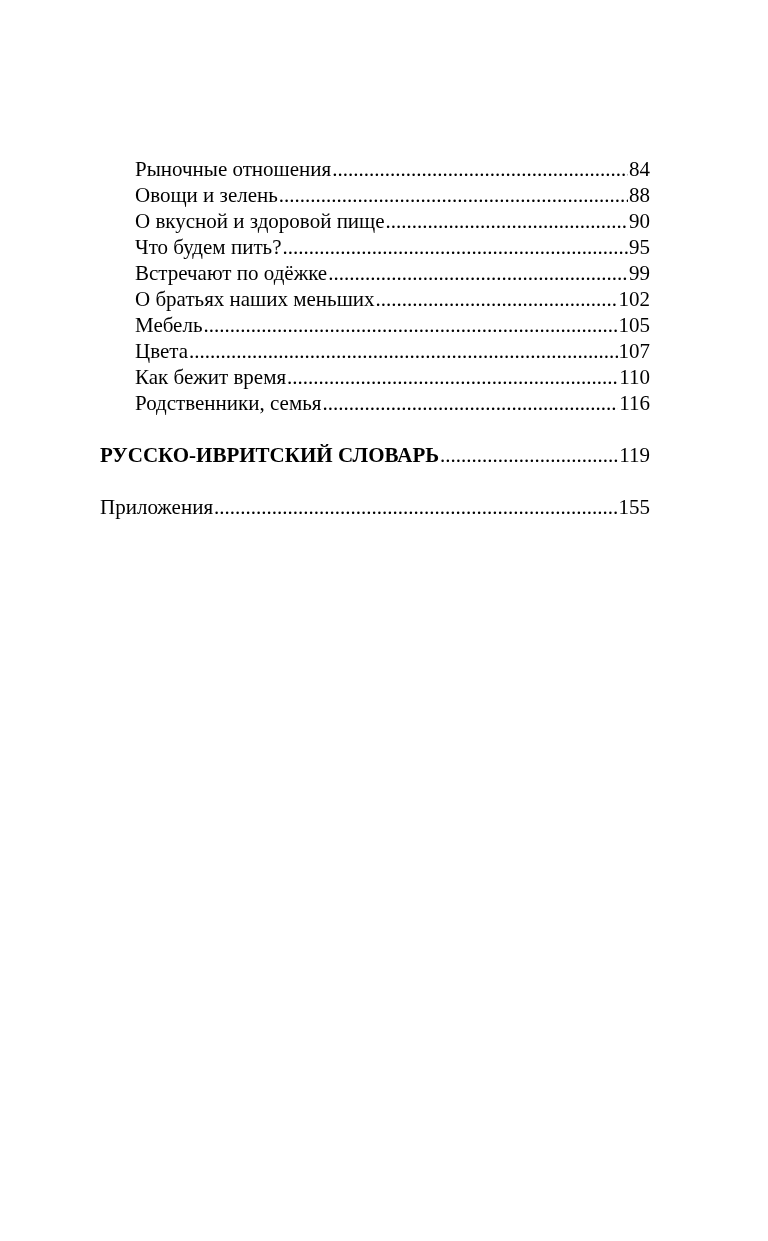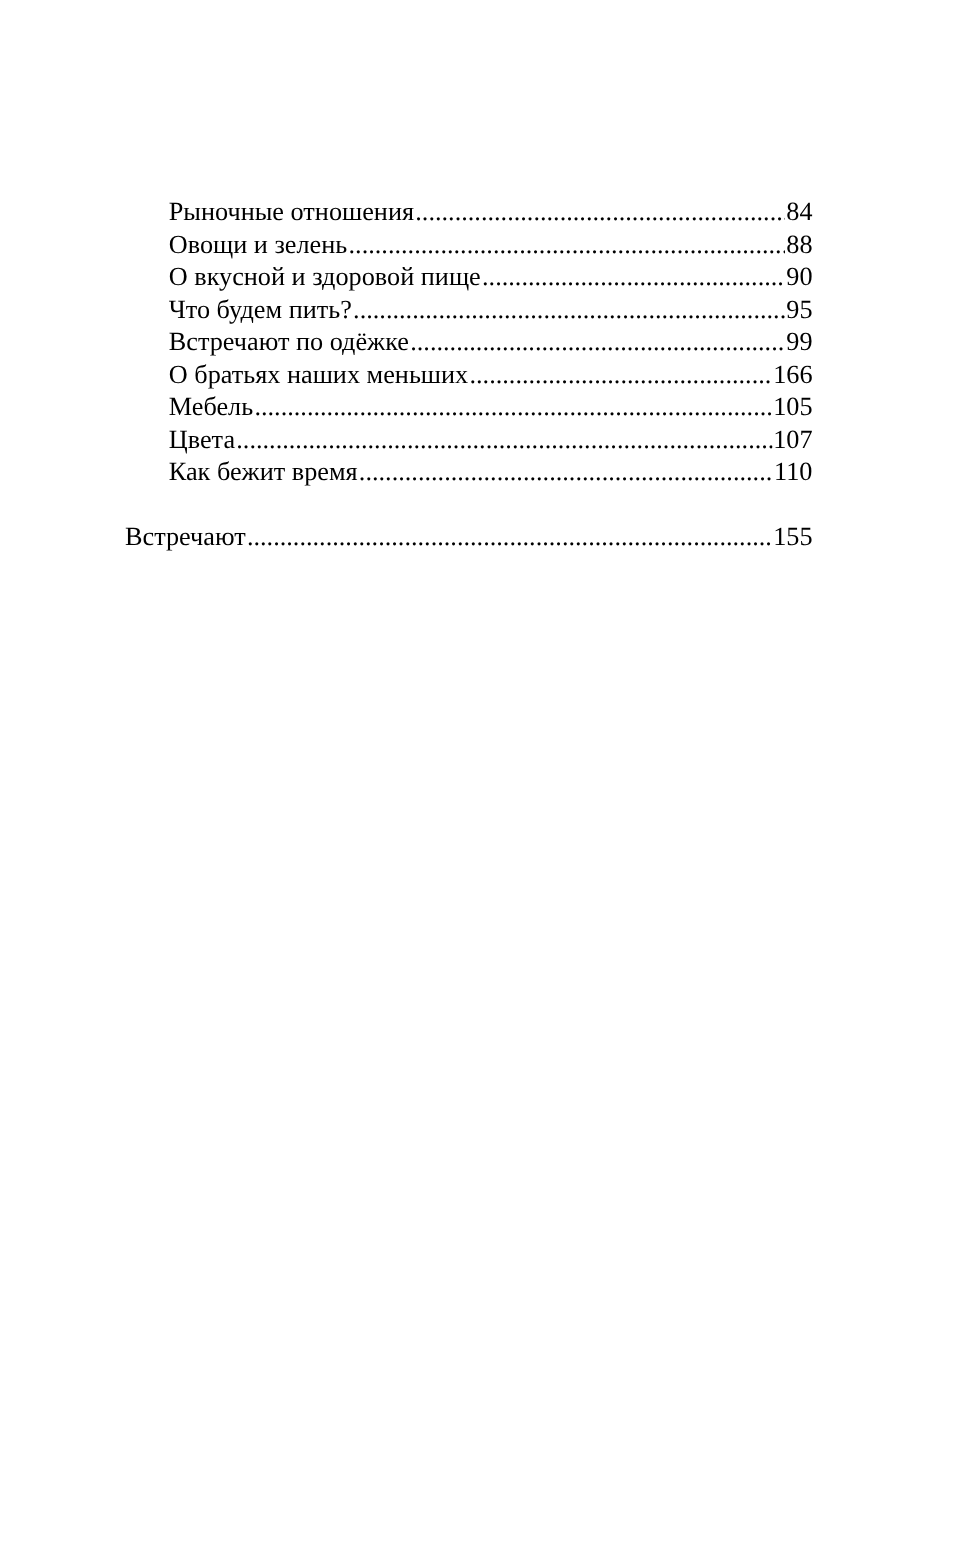--- a/index.html
+++ b/index.html
@@ -87,37 +87,47 @@
     <span class="page">95</span>
   </div>
   <div class="entry sub">
     <span class="title">Встречают по одёжке</span>
     <span class="leader"></span>
     <span class="page">99</span>
   </div>
   <div class="entry sub">
     <span class="title">О братьях наших меньших </span>
     <span class="leader"></span>
-    <span class="page">166</span>
+    <span class="page">102</span>
   </div>
   <div class="entry sub">
     <span class="title">Мебель</span>
     <span class="leader"></span>
     <span class="page">105</span>
   </div>
   <div class="entry sub">
     <span class="title">Цвета </span>
     <span class="leader"></span>
     <span class="page">107</span>
   </div>
   <div class="entry sub">
     <span class="title">Как бежит время </span>
     <span class="leader"></span>
     <span class="page">110</span>
   </div>
+  <div class="entry sub">
+    <span class="title">Родственники, семья</span>
+    <span class="leader"></span>
+    <span class="page">116</span>
+  </div>
 
+  <div class="entry section">
+    <span class="title">РУССКО-ИВРИТСКИЙ СЛОВАРЬ</span>
+    <span class="leader"></span>
+    <span class="page">119</span>
+  </div>
 
   <div class="entry appendix">
-    <span class="title">Встречают</span>
+    <span class="title">Приложения</span>
     <span class="leader"></span>
     <span class="page">155</span>
   </div>
 </div>
 
 </body></html>

